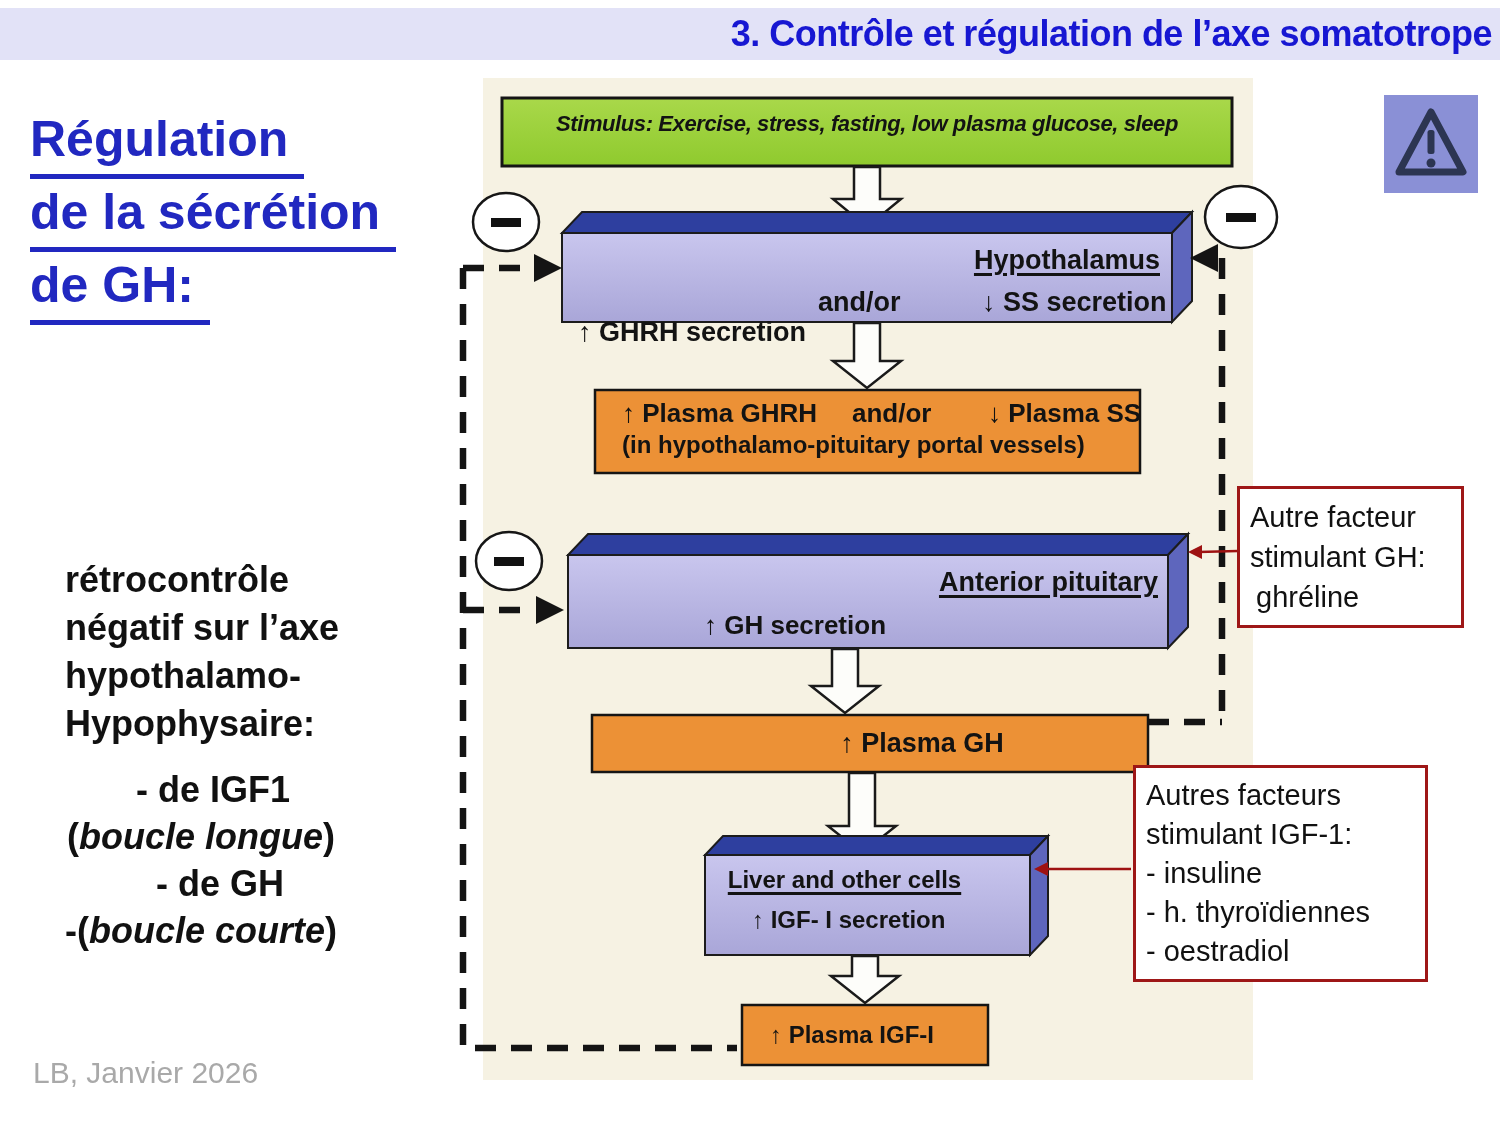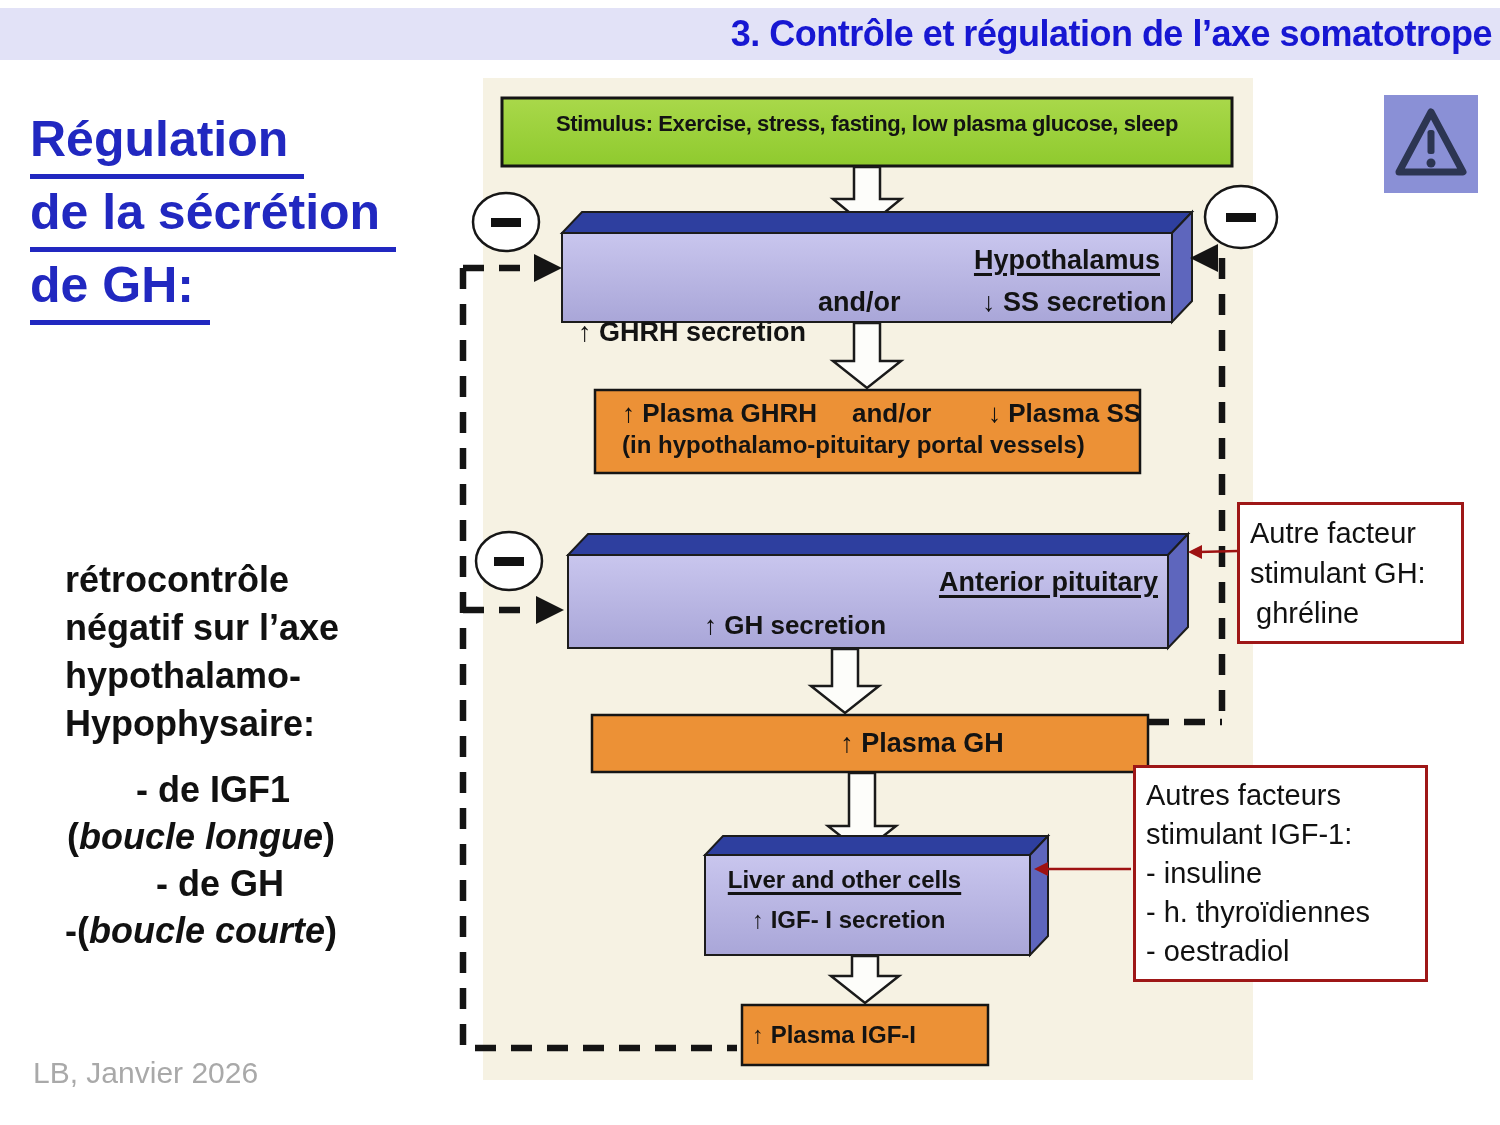--- a/index.html
+++ b/index.html
@@ -134,43 +134,43 @@
   <div>Hypophysaire:</div>
 </div>
 
 <div class="fb" style="left:65px; top:766px; line-height:47px;text-align:center;">
   <div style="margin-left:24px">- de IGF1</div>
   <div><span>(</span><span class="it">boucle longue</span><span>)</span></div>
   <div style="margin-left:38px">- de GH</div>
   <div><span>-(</span><span class="it">boucle courte</span><span>)</span></div>
 </div>
 
-<div class="txt scan center" style="left:502px; top:98px; width:730px; height:51px; font-size:22px; letter-spacing:-0.4px;">Stimulus: Exercise, stress, fasting, low plasma glucose, sleep</div>
+<div class="txt scan center" style="left:502px; top:98px; width:730px; height:51px; font-size:22px; letter-spacing:-0.4px;font-style:italic;">Stimulus: Exercise, stress, fasting, low plasma glucose, sleep</div>
 
 <div class="txt scan uline right" style="left:860px; top:245px; width:300px; font-size:27px;">Hypothalamus</div>
 <div class="txt scan" style="left:578px; top:287px; font-size:27px;margin-top:30px;">↑ GHRH secretion</div>
 <div class="txt scan" style="left:818px; top:287px; font-size:27px;">and/or</div>
 <div class="txt scan" style="left:982px; top:287px; font-size:27px;">↓ SS secretion</div>
 
 <div class="txt scan" style="left:622px; top:399px; font-size:26px;">↑ Plasma GHRH</div>
 <div class="txt scan" style="left:852px; top:399px; font-size:26px;">and/or</div>
 <div class="txt scan" style="left:988px; top:399px; font-size:26px;">↓ Plasma SS</div>
 <div class="txt scan" style="left:622px; top:431px; font-size:24px;">(in hypothalamo-pituitary portal vessels)</div>
 
 <div class="txt scan uline right" style="left:858px; top:567px; width:300px; font-size:27px;">Anterior pituitary</div>
 <div class="txt scan" style="left:645px; top:611px; width:300px; text-align:center; font-size:26px;">↑ GH secretion</div>
 
 <div class="txt scan center" style="left:592px; top:715px; width:660px; height:57px; font-size:27px;">↑ Plasma GH</div>
 
 <div class="txt scan uline" style="left:682px; top:866px; width:325px; text-align:center; font-size:24px;">Liver and other cells</div>
 <div class="txt scan" style="left:752px; top:906px; font-size:24px;">↑ IGF- I secretion</div>
 
-<div class="txt scan center" style="left:724px; top:1005px; width:220px; height:60px; font-size:24px;">↑ Plasma IGF-I</div>
+<div class="txt scan center" style="left:742px; top:1005px; width:220px; height:60px; font-size:24px;">↑ Plasma IGF-I</div>
 
-<div class="ann" style="left:1237px; top:486px; width:201px;margin-top:16px;">
+<div class="ann" style="left:1237px; top:486px; width:201px;">
   <div>Autre facteur</div>
   <div>stimulant GH:</div>
   <div class="ann-indent">ghréline</div>
 </div>
 
 <div class="ann" style="left:1133px; top:765px; width:269px; line-height:39px;">
   <div>Autres facteurs</div>
   <div>stimulant IGF-1:</div>
   <div>- insuline</div>
   <div>- h. thyroïdiennes</div>

